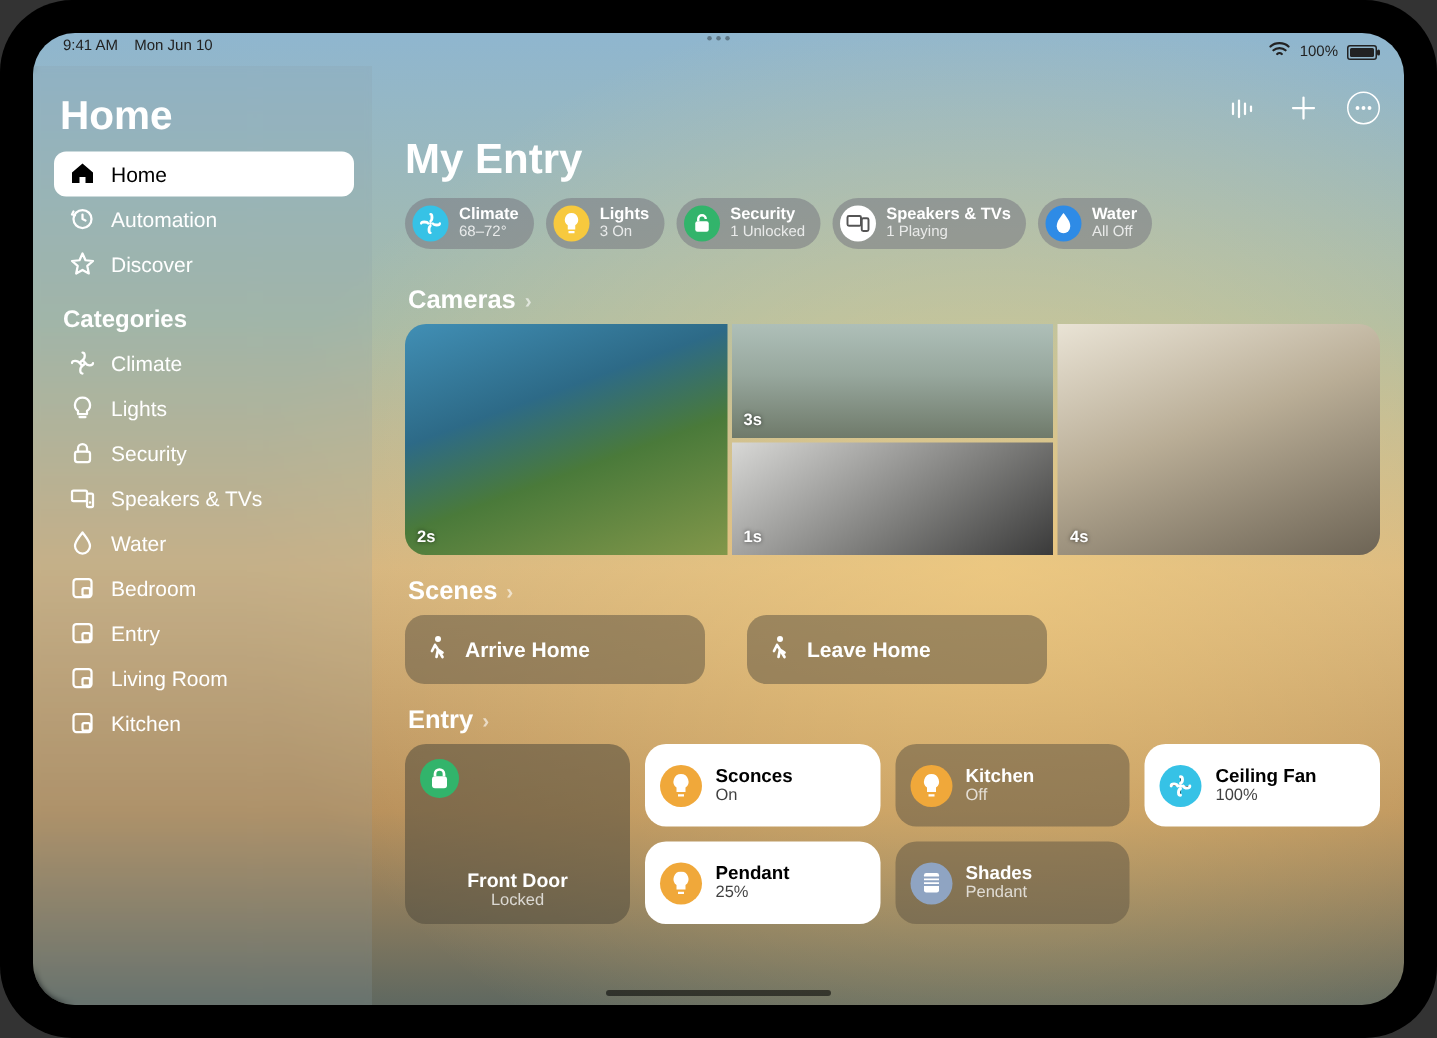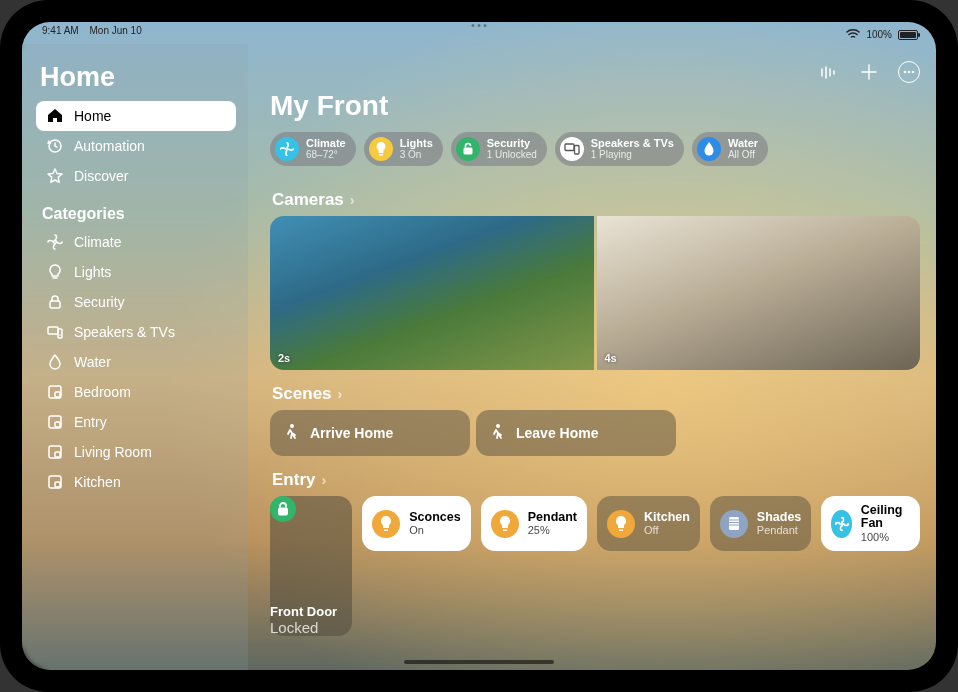--- a/index.html
+++ b/index.html
@@ -74,38 +74,38 @@
 .cameras { display:flex; gap:3px; border-radius:14px; overflow:hidden; height:154px;}
 .cam { flex:1; position:relative; }
 .cam.mid { display:flex; flex-direction:column; gap:3px;}
 .cam.mid .half{ flex:1; position:relative;}
 .cam .ts { position:absolute; left:8px; bottom:6px; font-size:11px; font-weight:600; color:#fff; text-shadow:0 0 3px rgba(0,0,0,.6);}
 .bg-pool{ background:linear-gradient(160deg,#418fb5 0%,#2d6a87 35%,#4a7a3a 60%,#82974a 100%);}
 .bg-drive{ background:linear-gradient(180deg,#aebfb8 0%,#97a79d 45%,#6f7a6a 100%);}
 .bg-garage{ background:linear-gradient(145deg,#d8d8d6 0%,#7a7a78 60%,#3a3a3a 100%);}
 .bg-living{ background:linear-gradient(160deg,#e9e3d5 0%,#b9ad96 45%,#6d6455 100%);}
 
-.scenes-row{ display:flex; gap:6px; }
+.scenes-row{ display:flex; gap:28px; }
 .scene {
   width:200px; height:46px; border-radius:13px;
   background:rgba(100,90,70,.55);
   display:flex; align-items:center; gap:10px; padding:0 14px;
   color:#fff; font-size:14px; font-weight:600;
 }
 .scene.on { background:#fff; color:#000;}
 
 .entry-grid { display:flex; gap:10px; }
 .lockcard {
-  width:150px; height:140px; border-radius:14px;
-  background:rgba(80,75,60,.55); 
-  display:flex; flex-direction:column; justify-content:space-between;
+  width:150px; height:120px; border-radius:14px;
+  background:rgba(80,75,60,.55); padding:10px;
+  display:flex; flex-direction:column; justify-content:space-between;text-align:center;
 }
 .lockcard .badge{ width:26px;height:26px;border-radius:50%;background:#32b46b;display:flex;align-items:center;justify-content:center;}
 .lockcard .bt{font-size:13px;}
-.entry-col{ flex:1; display:flex; flex-direction:row; gap:10px;}
+.entry-col{ flex:1; display:flex; flex-direction:column; gap:10px;}
 .tile{
   height:55px; border-radius:14px; background:rgba(100,90,70,.55);
   display:flex; align-items:center; gap:9px; padding:0 10px;
 }
 .tile.on{ background:#fff; color:#000;}
 .tile .ticon{ width:28px;height:28px;border-radius:50%;display:flex;align-items:center;justify-content:center;}
 .tile .tt{ line-height:1.1;}
 .tile .t1{ font-size:12.5px; font-weight:700;}
 .tile .t2{ font-size:11px; opacity:.75;}
 .homebar{ position:absolute; bottom:6px; left:50%; transform:translateX(-50%); width:150px;height:4px;border-radius:3px;background:rgba(0,0,0,.55);}
@@ -266,21 +266,21 @@
             </span>
           <span class="topicon circ">
               <svg width="12" height="4" viewBox="0 0 12 4">
                 <circle cx="2" cy="2" r="1.3" fill="#fff"></circle>
                 <circle cx="6" cy="2" r="1.3" fill="#fff"></circle>
                 <circle cx="10" cy="2" r="1.3" fill="#fff"></circle>
               </svg>
             </span>
         </div>
 
-        <div class="h1">My Front</div>
+        <div class="h1">My Entry</div>
 
         <div class="chips">
           <div class="chip">
             <span class="dot" style="background:#36c2e6">
                 <svg width="14" height="14" viewBox="0 0 18 18">
                   <circle cx="9" cy="9" r="1.2" fill="#fff"></circle>
                   <path fill="#fff" d="M9 1c2 0 2 5 0 6M17 9c0 2-5 2-6 0M9 17c-2 0-2-5 0-6M1 9c0-2 5-2 6 0" stroke="#fff" stroke-width="2" stroke-linecap="round"></path>
                 </svg>
               </span>
             <span class="txt">
@@ -337,20 +337,28 @@
         </div>
 
         <div class="sect-h">
           <span>Cameras</span>
             <span class="chev">›</span>
         </div>
         <div class="cameras">
           <div class="cam bg-pool">
               <span class="ts">2s</span>
             </div>
+          <div class="cam mid">
+            <div class="half bg-drive">
+                <span class="ts">3s</span>
+              </div>
+            <div class="half bg-garage">
+                <span class="ts">1s</span>
+              </div>
+          </div>
           <div class="cam bg-living">
               <span class="ts">4s</span>
             </div>
         </div>
 
         <div class="sect-h" style="margin-top:14px">
           <span>Scenes</span>
             <span class="chev">›</span>
         </div>
         <div class="scenes-row">
@@ -377,21 +385,21 @@
         <div class="entry-grid">
           <div class="lockcard">
             <span class="badge">
                 <svg width="14" height="16" viewBox="0 0 14 16">
                   <rect x="2" y="6.5" width="10" height="8" rx="2" fill="#fff"></rect>
                   <path d="M4 6.5V5a3 3 0 1 1 6 0v1.5" stroke="#fff" stroke-width="1.8" fill="none"></path>
                 </svg>
               </span>
             <div class="bt">
               <div style="font-weight:600">Front Door</div>
-              <div style="opacity:.75;font-size:15px">Locked</div>
+              <div style="opacity:.75;font-size:11px">Locked</div>
             </div>
           </div>
           <div class="entry-col">
             <div class="tile on">
               <span class="ticon" style="background:#f0a83a">
                   <svg width="14" height="16" viewBox="0 0 14 16">
                     <path fill="#fff" d="M7 0a5 5 0 0 0-3 9v3h6V9a5 5 0 0 0-3-9zM5 13.5h4V15H5z"></path>
                   </svg>
                 </span>
               <span class="tt">

